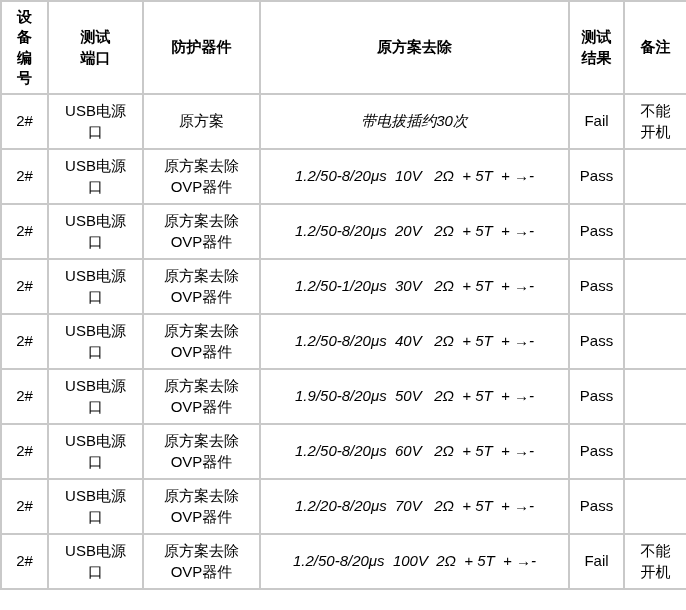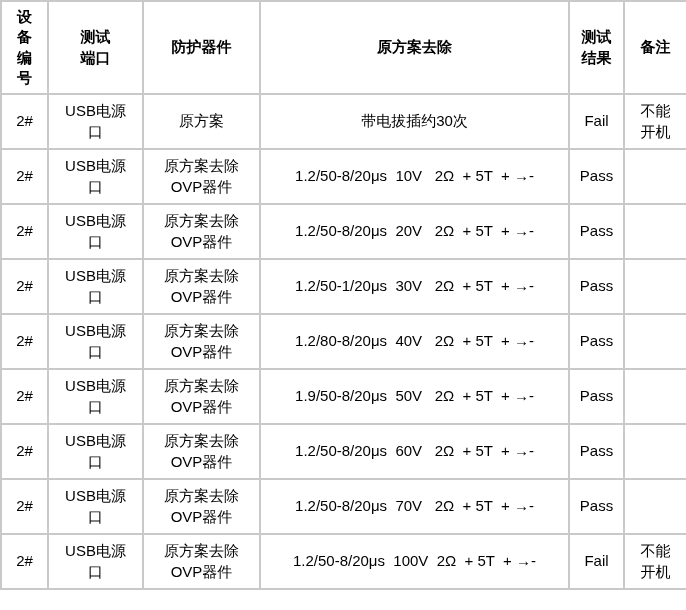--- a/index.html
+++ b/index.html
@@ -33,21 +33,21 @@
   table.report th {
     font-weight: bold;
     white-space: pre-line;
     height: 93px;
   }
   table.report td {
     font-weight: normal;
     height: 55px;
   }
   td.wrap { white-space: pre-line; }
-  td.pre  { white-space: pre; }
+  td.pre  { white-space: pre; font-style: italic; }
   col.c-device  { width: 47px; }
   col.c-port    { width: 95px; }
   col.c-prot    { width: 117px; }
   col.c-item    { width: 309px; }
   col.c-result  { width: 55px; }
   col.c-note    { width: 63px; }
 </style>
 </head>
 <body>
 
@@ -116,21 +116,21 @@
         <td class="pre">1.2/50-1/20μs  30V   2Ω  + 5T  + →-</td>
         <td class="wrap">Pass</td>
         <td class="wrap"></td>
       </tr>
       <tr>
         <td class="wrap">2#</td>
         <td class="wrap">USB电源
 口</td>
         <td class="wrap">原方案去除
 OVP器件</td>
-        <td class="pre">1.2/80-8/20μs  40V   2Ω  + 5T  + →-</td>
+        <td class="pre">1.2/50-8/20μs  40V   2Ω  + 5T  + →-</td>
         <td class="wrap">Pass</td>
         <td class="wrap"></td>
       </tr>
       <tr>
         <td class="wrap">2#</td>
         <td class="wrap">USB电源
 口</td>
         <td class="wrap">原方案去除
 OVP器件</td>
         <td class="pre">1.9/50-8/20μs  50V   2Ω  + 5T  + →-</td>
@@ -146,21 +146,21 @@
         <td class="pre">1.2/50-8/20μs  60V   2Ω  + 5T  + →-</td>
         <td class="wrap">Pass</td>
         <td class="wrap"></td>
       </tr>
       <tr>
         <td class="wrap">2#</td>
         <td class="wrap">USB电源
 口</td>
         <td class="wrap">原方案去除
 OVP器件</td>
-        <td class="pre">1.2/50-8/20μs  70V   2Ω  + 5T  + →-</td>
+        <td class="pre">1.2/20-8/20μs  70V   2Ω  + 5T  + →-</td>
         <td class="wrap">Pass</td>
         <td class="wrap"></td>
       </tr>
       <tr>
         <td class="wrap">2#</td>
         <td class="wrap">USB电源
 口</td>
         <td class="wrap">原方案去除
 OVP器件</td>
         <td class="pre">1.2/50-8/20μs  100V  2Ω  + 5T  + →-</td>

